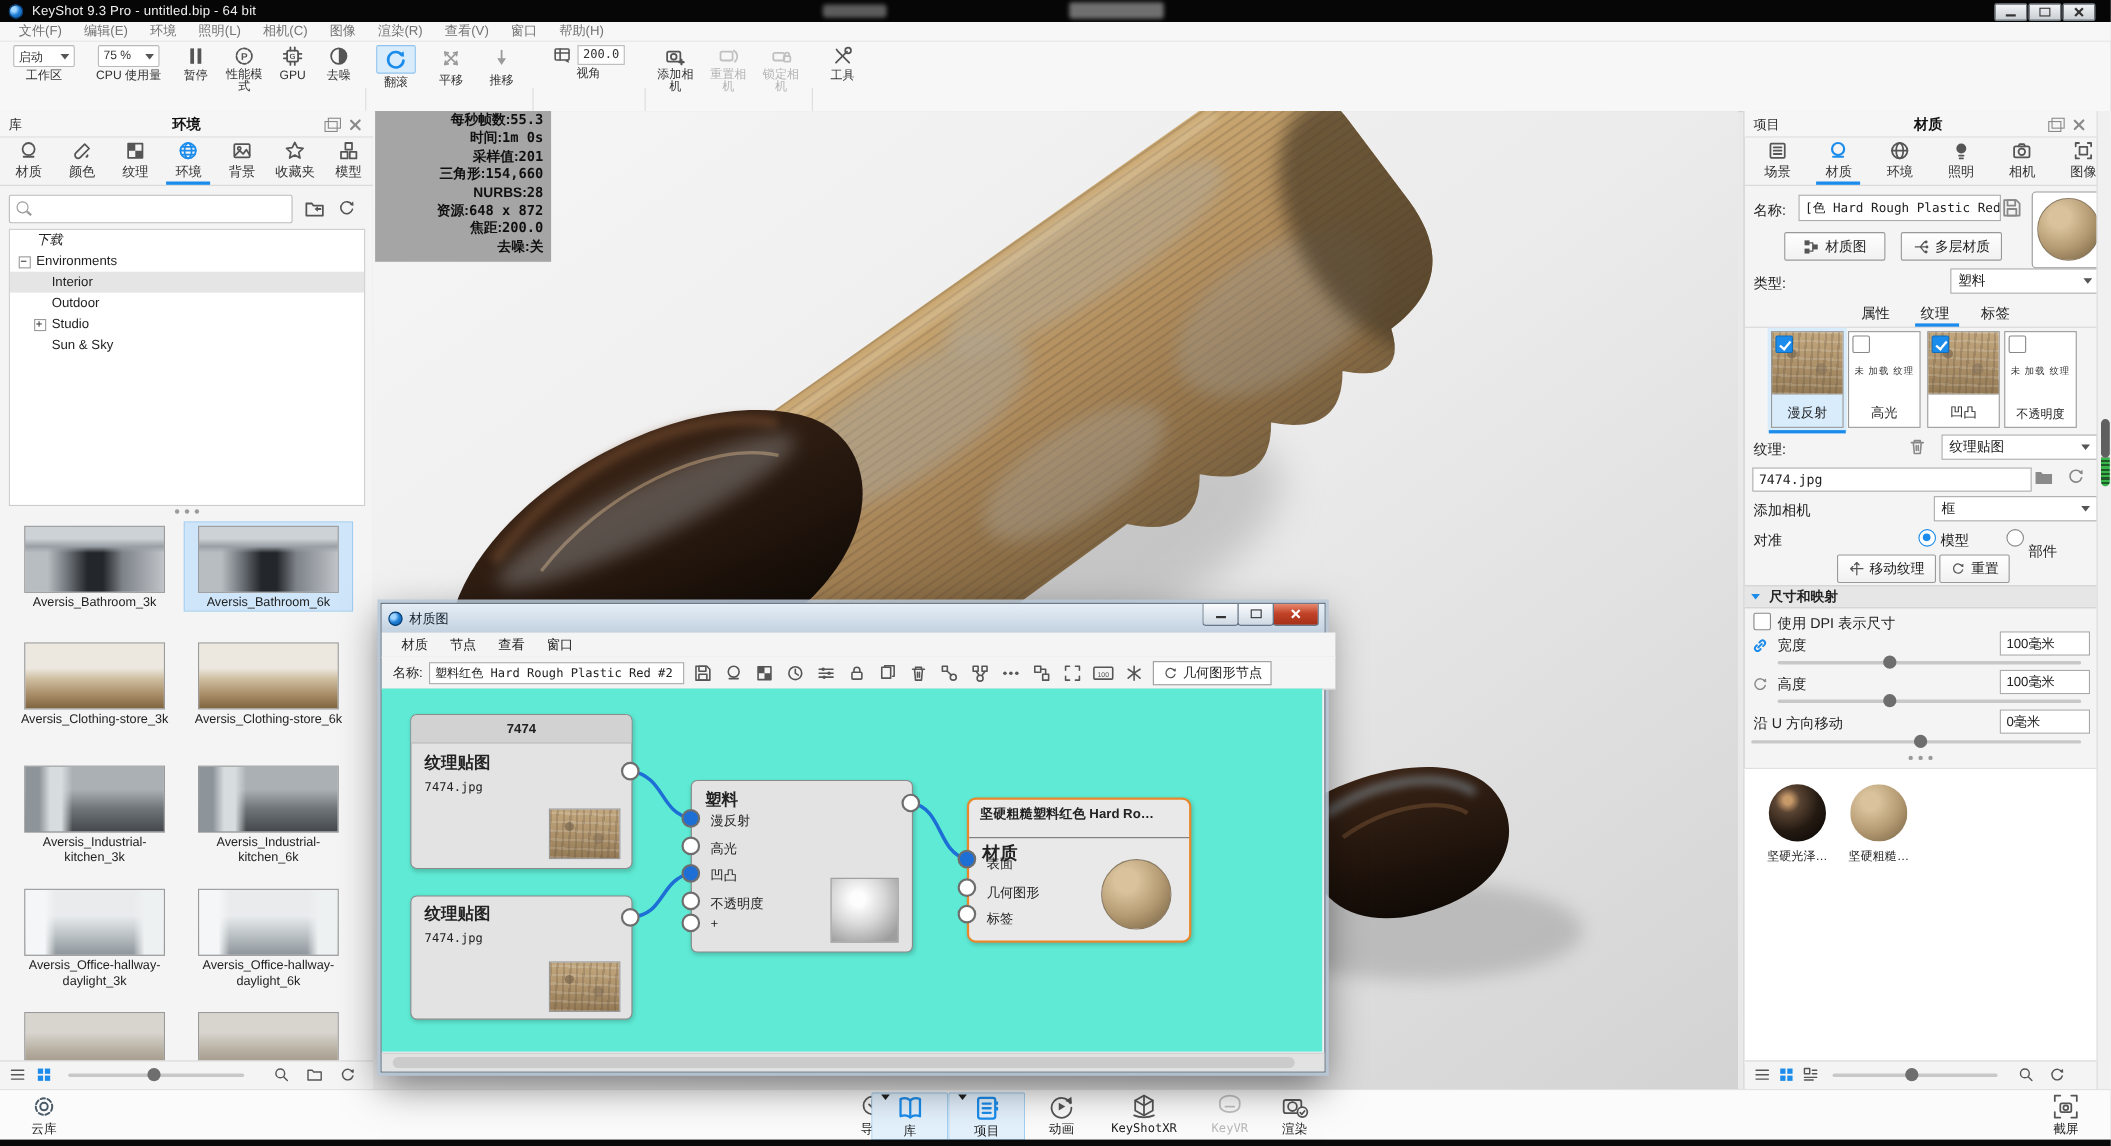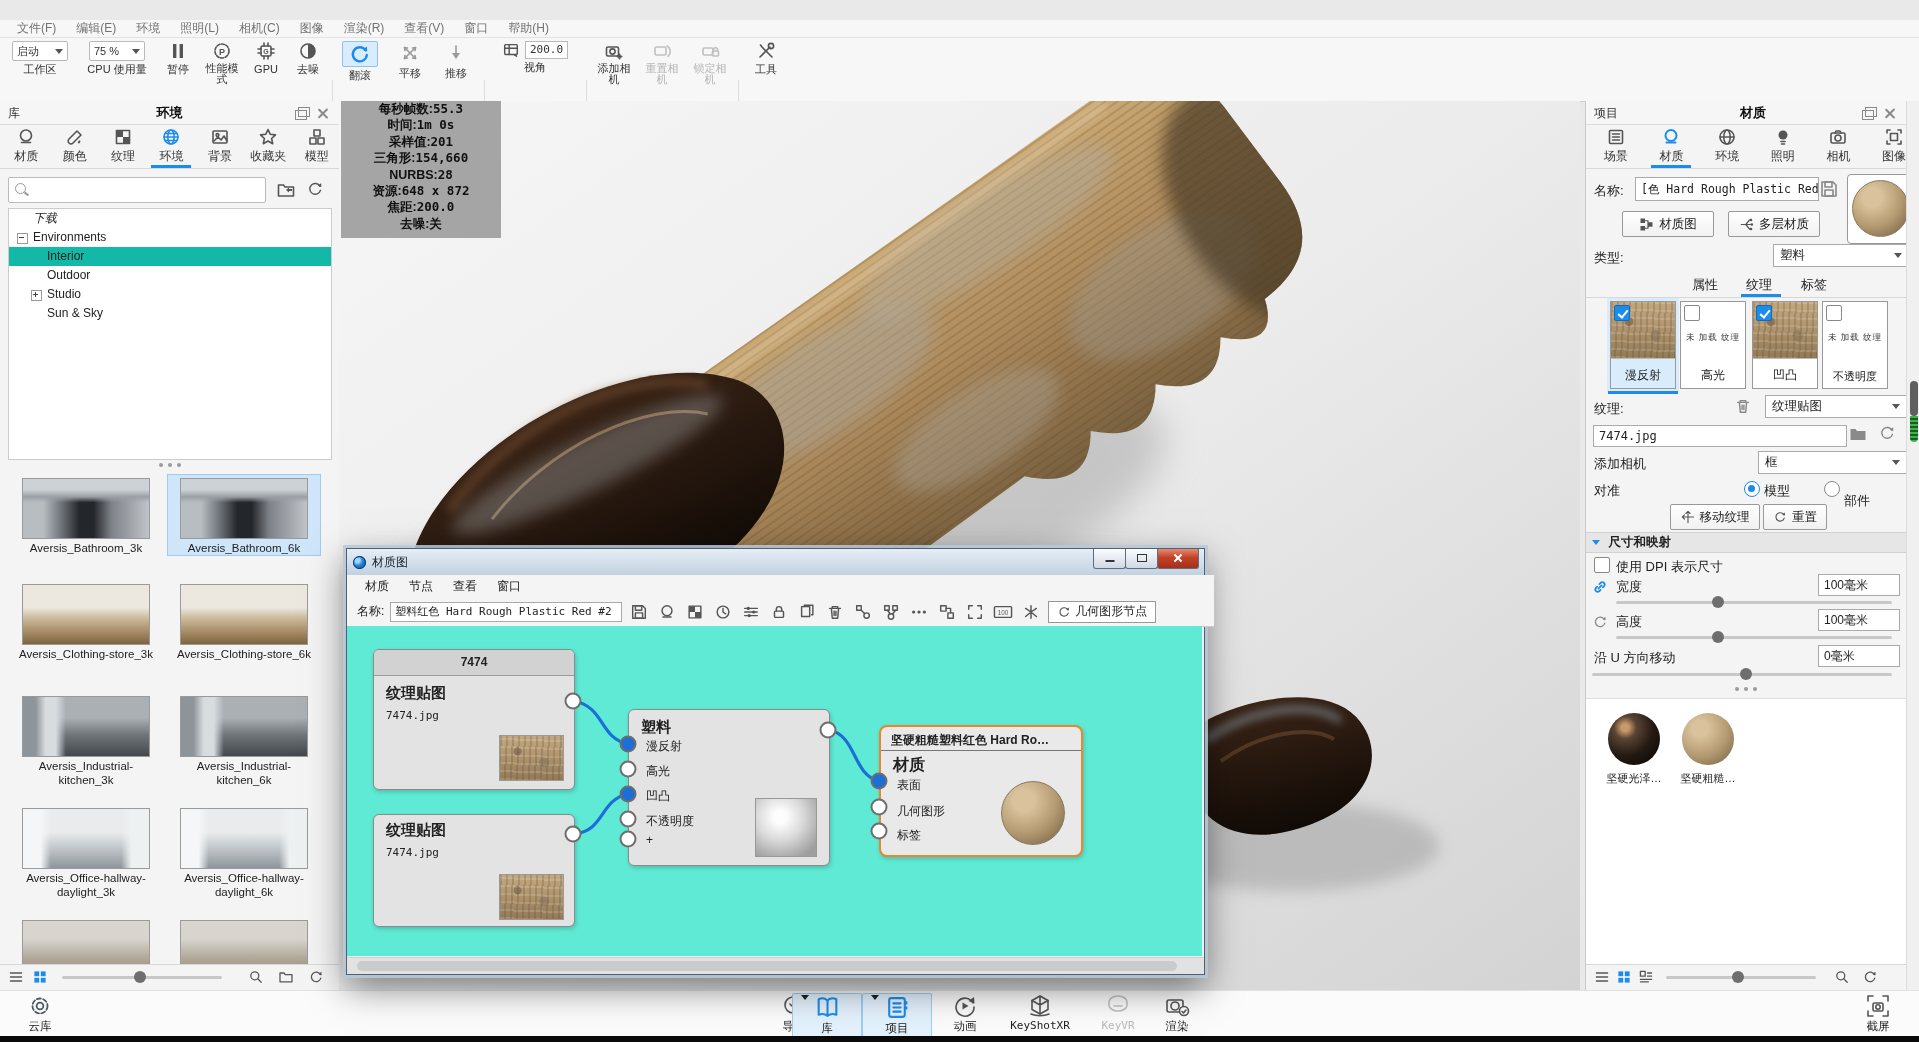--- a/index.html
+++ b/index.html
@@ -55,21 +55,21 @@
 .tab{width:46px;text-align:center;padding-top:3px;position:relative;color:#333;font-size:12px}
 .tab .tl{margin-top:1px}
 .tab.on:after{content:"";position:absolute;left:3px;right:3px;bottom:0;height:3px;background:#1b8ceb}
 
 .search{position:absolute;left:8px;width:256px;height:24px;background:#fff;border:1px solid #bbb;border-radius:2px}
 .mag{position:absolute;left:6px;top:5px;width:9px;height:9px;border:1.6px solid #999;border-radius:50%}
 .mag:after{content:"";position:absolute;left:8px;top:9px;width:5px;height:1.8px;background:#999;transform:rotate(40deg)}
 
 .tree{position:absolute;left:8px;width:322px;background:#fff;border:1px solid #ccc}
 .trow{height:19px;line-height:19px;font-size:12px;color:#222;position:relative;white-space:nowrap}
-.trow.sel{background:#14b8a6}
+.trow.sel{background:#e5e5e5}
 .exp{position:absolute;top:5px;width:9px;height:9px;border:1px solid #9a9a9a;background:#fff;font-size:0}
 .exp:before{content:"";position:absolute;left:1px;top:3px;width:5px;height:1.4px;background:#444}
 .exp.plus:after{content:"";position:absolute;left:3px;top:1px;width:1.4px;height:5px;background:#444}
 
 .thumb{position:absolute;width:152px;text-align:center}
 .thumb.sel{background:#cfe5fa;outline:1px solid #9fcdf2}
 .timg{width:126px;height:59px;margin:3px auto 2px;border:1px solid #9a9a9a}
 .tlabel{font-size:11.5px;line-height:14px;color:#222;padding:0 4px;word-break:break-word}
 .t-bath{background:linear-gradient(180deg,#cdd2d6 0 18%,#9aa0a6 30%,rgba(0,0,0,0) 40%),linear-gradient(90deg,#b8bdc2 0 16%,#676c72 32%,#23262a 45% 56%,#7d8288 70%,#c0c4c9)}
 .t-cloth{background:linear-gradient(180deg,#ece8df 0 38%,#cdbd9f 55%,#a98e69 78%,#7e653f)}
@@ -78,21 +78,21 @@
 .t-part{background:linear-gradient(180deg,#d8d5ce 0 30%,#b4aC9e 60%,#8d8272)}
 .dots3{display:flex;gap:5px;justify-content:center}
 .dots3 i{width:4px;height:4px;border-radius:50%;background:#9a9a9a}
 .botbar{position:absolute;left:0;bottom:0;width:100%;height:25px;background:#f4f4f4;border-top:1px solid #d8d8d8}
 .slider-track{position:absolute;height:3px;background:#c8c8c8;border-radius:2px}
 .slider-thumb{position:absolute;width:12px;height:12px;border-radius:50%;background:#6e6e6e;top:-5px}
 
 .viewport{position:absolute;left:339px;top:101px;width:1241px;height:889px;overflow:hidden}
 .stats{position:absolute;left:2px;top:-5px;width:146px;background:rgba(160,160,160,.95);color:#101010;
   padding:5px 7px 6px;font-size:12.5px;font-weight:bold}
-.srow{display:flex;justify-content:center;line-height:16.4px;white-space:nowrap}
+.srow{display:flex;justify-content:flex-end;line-height:16.4px;white-space:nowrap}
 .srow .v{font-family:"DejaVu Sans Mono",monospace;font-weight:bold}
 
 .gwin{position:absolute;left:346px;top:548px;width:857px;height:425px;background:#eef1f4;
   border:1px solid #51606f;box-shadow:0 0 0 3px rgba(185,200,216,.85),0 12px 34px rgba(0,0,0,.5);z-index:30}
 .gtitle{position:absolute;left:0;top:0;width:100%;height:26px;background:linear-gradient(#e6eef6,#c2d1e0);border-bottom:1px solid #9fb0c0;display:flex;align-items:center}
 .gtitle .tt{font-size:12px;color:#14202c;margin-left:6px}
 .gwbtn{position:absolute;top:0;width:31px;height:19px;border:1px solid #5e6e7e;border-top:none;border-radius:0 0 3px 3px;background:linear-gradient(#fbfdff,#cfd9e3)}
 .gwbtn.close{width:40px;background:linear-gradient(#e98a70,#c14328 45%,#a52f18)}
 .gwbtn .g{position:absolute;left:50%;top:45%;transform:translate(-50%,-50%)}
 .g-x.w:before,.g-x.w:after{background:#fff}
@@ -112,21 +112,21 @@
 .node .nf{font-size:11px;font-family:"DejaVu Sans Mono",monospace;padding:6px 0 0 12px}
 .ntex{position:absolute;width:63px;height:44px;border:1px solid #999}
 .texture{background:
   radial-gradient(circle at 28% 35%,rgba(94,78,62,.45) 0 7%,rgba(0,0,0,0) 8%),
   radial-gradient(circle at 70% 60%,rgba(120,104,84,.4) 0 9%,rgba(0,0,0,0) 10%),
   repeating-linear-gradient(93deg,rgba(84,70,56,.22) 0 2px,rgba(0,0,0,0) 2px 6px),
   repeating-linear-gradient(2deg,rgba(255,255,255,.14) 0 2px,rgba(0,0,0,0) 2px 8px),
   linear-gradient(180deg,#c3a87f,#ab9069 55%,#937a55)}
 .pinlab{position:absolute;font-size:12px;color:#222}
 .node.mat{border:2px solid #e8872b;border-radius:8px;background:#e9e9e9}
-.node.mat .nh2{font-weight:bold;font-size:12px;padding:5px 10px 1px;border-bottom:1.5px solid #777;white-space:nowrap;overflow:hidden}
+.node.mat .nh2{font-weight:bold;font-size:12px;padding:5px 10px 12px;border-bottom:1.5px solid #777;white-space:nowrap;overflow:hidden}
 .matball{position:absolute;border-radius:50%;border:1px solid #8a7a62;background:
   radial-gradient(circle at 35% 30%,#d9c29c 0 18%,#b49a72 55%,#7c6848 90%),
   repeating-linear-gradient(95deg,rgba(90,75,58,.18) 0 2px,rgba(0,0,0,0) 2px 6px)}
 .nsphere{position:absolute;width:60px;height:57px;border:1px solid #999;background:
   radial-gradient(circle at 40% 32%,#fdfdfd 0 12%,#d8d8d8 45%,#9e9e9e 85%),
   repeating-conic-gradient(#dcdcdc 0 25%,#c4c4c4 0 50%)}
 
 .fld{position:absolute;background:#fff;border:1px solid #aaa;font-size:12px;font-family:"DejaVu Sans Mono",monospace;line-height:20px;padding:0 5px;white-space:nowrap;overflow:hidden}
 .sel-dd{position:absolute;background:#fff;border:1px solid #aaa;height:21px;line-height:21px;font-size:12.5px;padding:0 6px}
 .sel-dd .caret{position:absolute;right:6px;top:8px}
@@ -159,20 +159,35 @@
 .ditem.on{background:#e3f1fd;border:1px solid #9ecdf0;border-bottom:3px solid #1b8ceb;border-radius:2px}
 .ditem.on:before{content:"";position:absolute;left:8px;top:1px;width:0;height:0;border-left:4px solid transparent;border-right:4px solid transparent;border-bottom:5px solid #222;transform:rotate(180deg)}
 .ditem.dim{color:#b8b8b8}
 .bstrip{position:absolute;left:0;top:1036px;width:1919px;height:6px;background:#0a0a0a}
 </style>
 </head>
 <body>
 
 <div class="screen">
 
+  <div class="titlebar">
+    <div class="logo"></div>
+    <span class="t">KeyShot 9.3 Pro  - untitled.bip  - 64 bit</span>
+    <div class="redact" style="left:748px;top:4px;width:58px;height:12px;background:#5c5c5c"></div>
+    <div class="redact" style="left:972px;top:2px;width:86px;height:15px;background:#6f6f6f"></div>
+    <div class="wbtn" style="left:1813px">
+        <div class="g g-min"></div>
+      </div>
+    <div class="wbtn" style="left:1844px">
+        <div class="g g-max"></div>
+      </div>
+    <div class="wbtn" style="left:1875px">
+        <div class="g g-x"></div>
+      </div>
+  </div>
 
   <div class="menubar">
     <span>文件(F)</span>
     <span>编辑(E)</span>
     <span>环境</span>
     <span>照明(L)</span>
     <span>相机(C)</span>
     <span>图像</span>
     <span>渲染(R)</span>
     <span>查看(V)</span>

